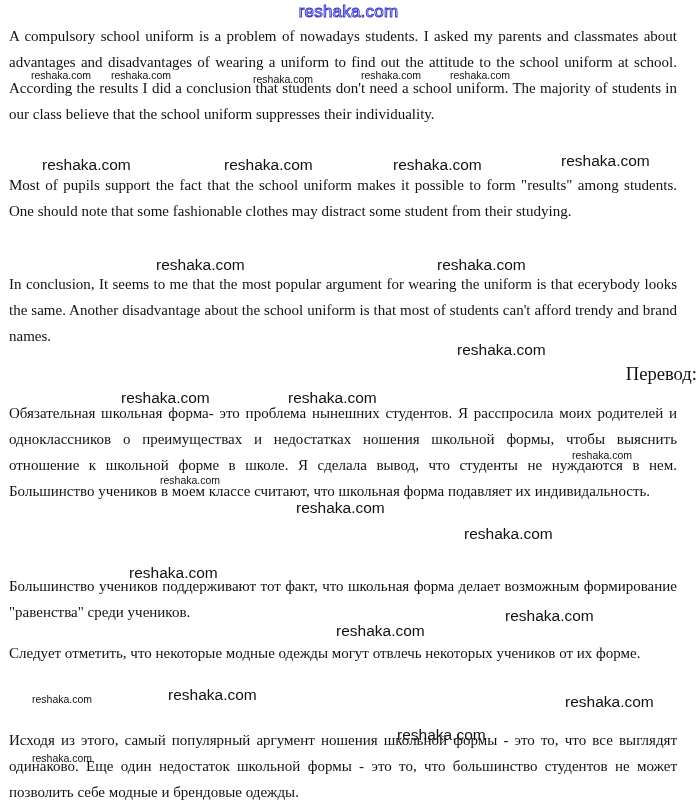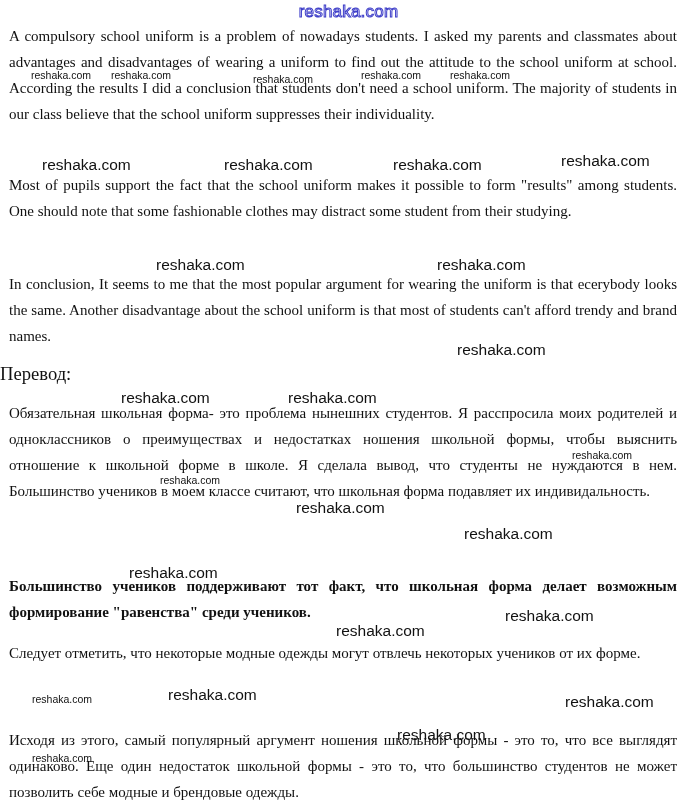--- a/index.html
+++ b/index.html
@@ -35,21 +35,21 @@
       line-height: 26px;
       text-align: justify;
       margin: 0;
     }
     .para.last-left { text-align-last: left; }
     .heading {
       position: absolute;
       top: 361px;
       left: 0;
       width: 697px;
-      text-align: left;
+      text-align: right;
       font-size: 18.6px;
       line-height: 26px;
     }
     .wm {
       position: absolute;
       font-family: "Liberation Sans", "DejaVu Sans", sans-serif;
       color: #111111;
       white-space: nowrap;
       line-height: 1;
       z-index: 2;
@@ -61,21 +61,21 @@
 <body>
 
 <div class="site-header">reshaka.com</div>
 
 <p class="para last-left" style="top:23px;">A compulsory school uniform is a problem of nowadays students. I asked my parents and classmates about advantages and disadvantages of wearing a uniform to find out the attitude to the school uniform at school. According the results I did a conclusion that students don't need a school uniform. The majority of students in our class believe that the school uniform suppresses their individuality.</p>
 <p class="para last-left" style="top:172px;">Most of pupils support the fact that the school uniform makes it possible to form "results" among students. One should note that some fashionable clothes may distract some student from their studying.</p>
 <p class="para last-left" style="top:271px;">In conclusion, It seems to me that the most popular argument for wearing the uniform is that ecerybody looks the same. Another disadvantage about the school uniform is that most of students can't afford trendy and brand names.</p>
 
 <div class="heading">Перевод:</div>
 <p class="para last-left" style="top:400px;">Обязательная школьная форма- это проблема нынешних студентов. Я расспросила моих родителей и одноклассников о преимуществах и недостатках ношения школьной формы, чтобы выяснить отношение к школьной форме в школе. Я сделала вывод, что студенты не нуждаются в нем. Большинство учеников в моем классе считают, что школьная форма подавляет их индивидальность.</p>
-<p class="para last-left" style="top:573px;font-weight:bold;">Большинство учеников поддерживают тот факт, что школьная форма делает возможным формирование "равенства" среди учеников.</p>
+<p class="para last-left" style="top:573px;">Большинство учеников поддерживают тот факт, что школьная форма делает возможным формирование "равенства" среди учеников.</p>
 <p class="para last-left" style="top:640px;">Следует отметить, что некоторые модные одежды могут отвлечь некоторых учеников от их форме.</p>
 <p class="para last-left" style="top:707px;margin-top:20px;">Исходя из этого, самый популярный аргумент ношения школьной формы - это то, что все выглядят одинаково. Еще один недостаток школьной формы - это то, что большинство студентов не может позволить себе модные и брендовые одежды.</p>
 
 <span class="wm small" style="top:70px; left:31px;">reshaka.com</span>
 <span class="wm small" style="top:70px; left:111px;">reshaka.com</span>
 <span class="wm small" style="top:74px; left:253px;">reshaka.com</span>
 <span class="wm small" style="top:70px; left:361px;">reshaka.com</span>
 <span class="wm small" style="top:70px; left:450px;">reshaka.com</span>
 
 <span class="wm big" style="top:157px; left:42px;">reshaka.com</span>

